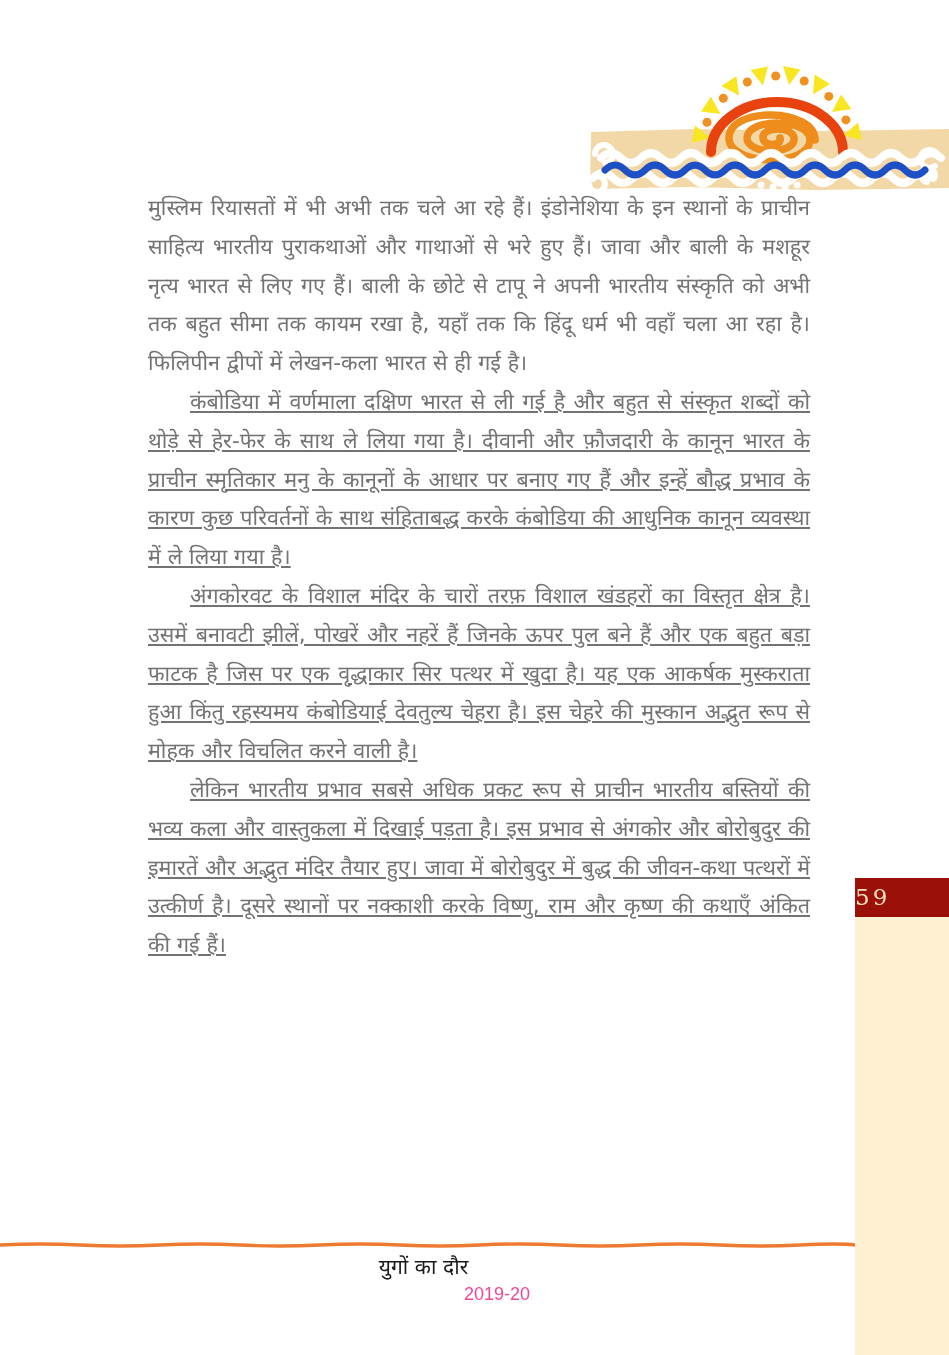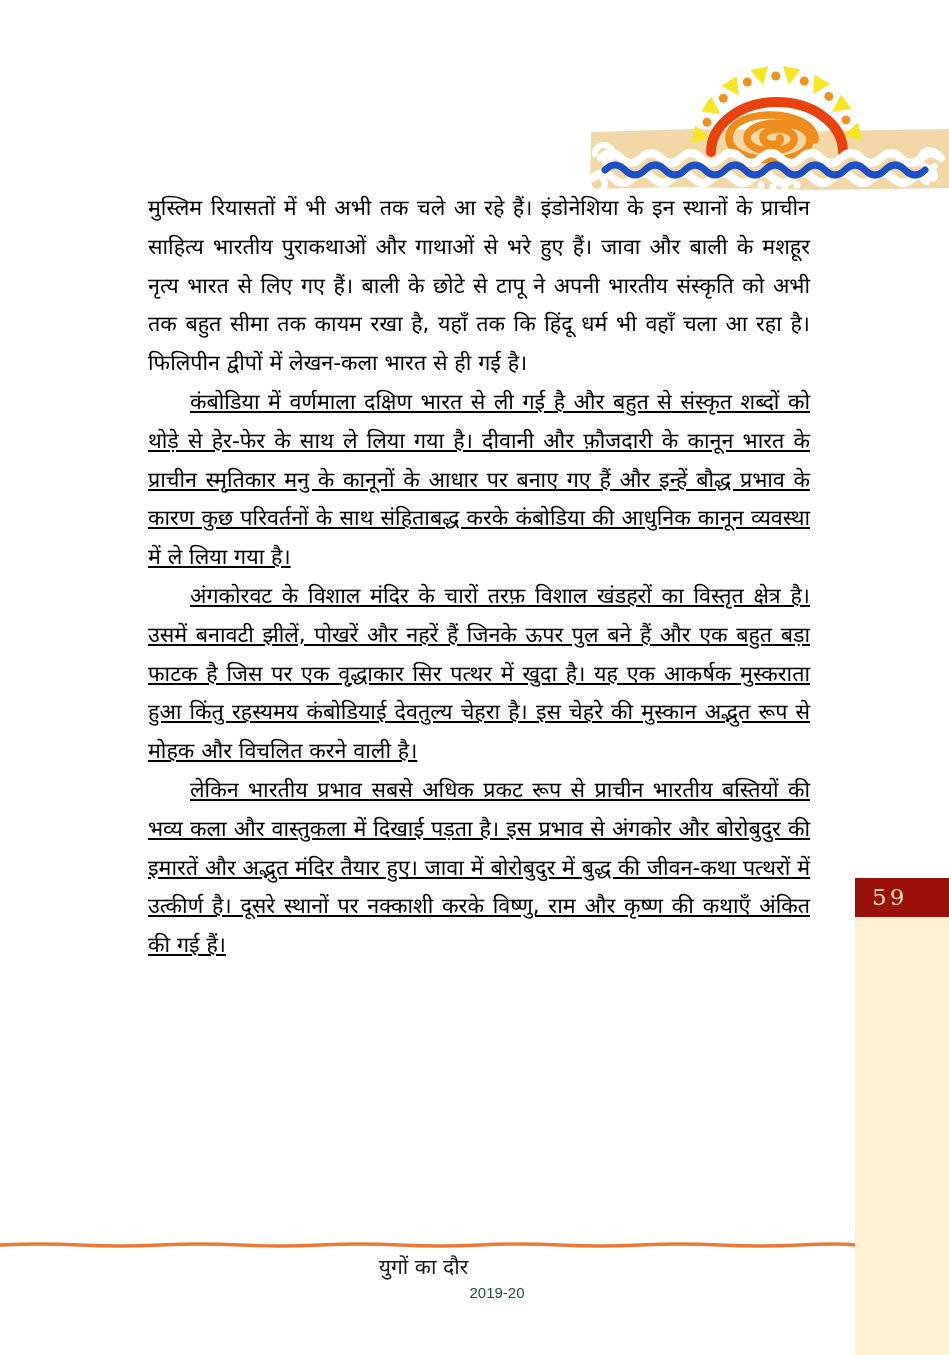--- a/index.html
+++ b/index.html
@@ -16,34 +16,33 @@
     left:575px; top:58px;
     width:374px; height:142px;
   }
   .text-block {
     position:absolute;
     left:148px; top:189px;
     width:662px;
     font-size:21.5px;
     line-height:38.8px;
     text-align:justify;
-    color:#000000;
+    color:#737373;
   }
   .text-block p { margin:0; }
   .text-block p.indent { text-indent:42px;text-decoration:underline; }
   .page-badge {
     position:absolute;
     left:855px; top:878px;
     width:94px; height:39px;
     background:#9b1009;
     color:#f2e2bd;
     font-family:"DejaVu Serif", serif;
     font-size:23px;
     line-height:39px;
-    padding-left:17px;
     letter-spacing:3px;
   }
   .side-stripe {
     position:absolute;
     left:855px; top:917px;
     width:94px; height:438px;
     background:#fdf0d0;
   }
   .footer-rule {
     position:absolute;
@@ -56,23 +55,23 @@
     width:847px;
     text-align:center;
     font-size:21px;
     color:#1a1a1a;
   }
   .footer-edition {
     position:absolute;
     left:45px; top:1284px;
     width:904px;
     text-align:center;
-    font-size:15px;
+    font-size:18px;
     font-family:"Liberation Sans", sans-serif;
-    color:#14532d;
+    color:#ec4899;
   }
 </style>
 </head>
 <body>
 
 <svg class="banner" viewBox="0 0 374 142" aria-hidden="true">
 
   <path d="M 16 74 L 120 71 L 250 73 L 374 71 L 374 130 L 240 132 L 110 129 L 15 131 Z" fill="#f3d8a7"></path>
 
   <g fill="#f8e623">

